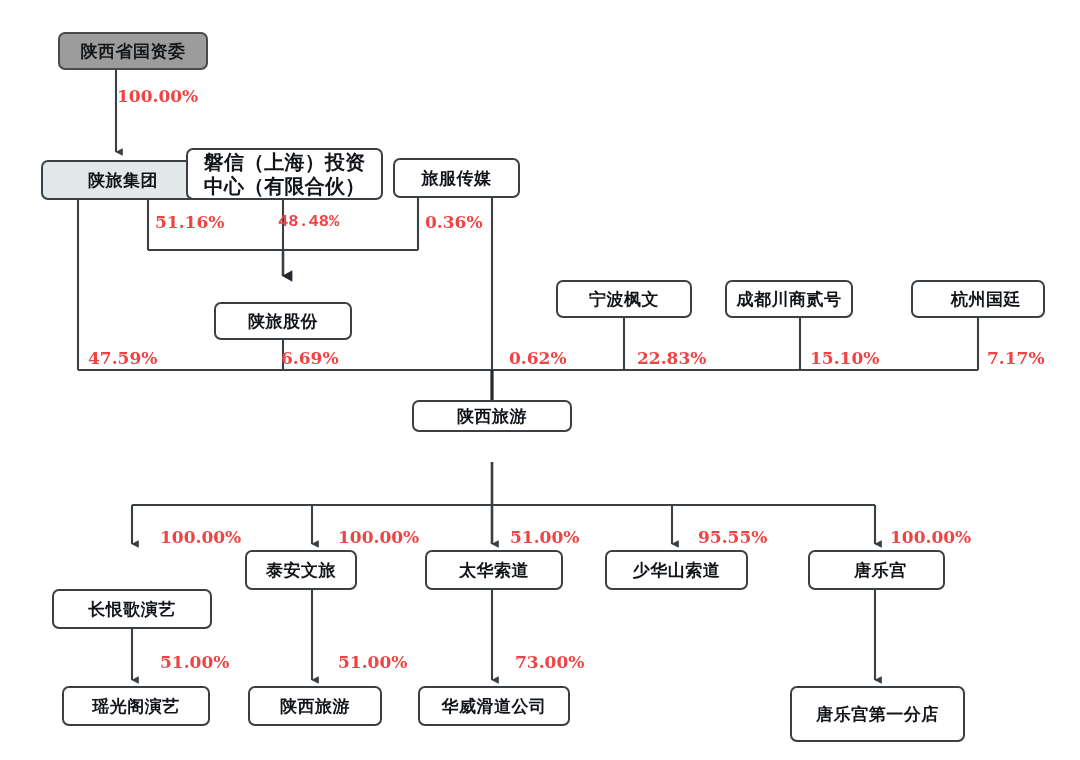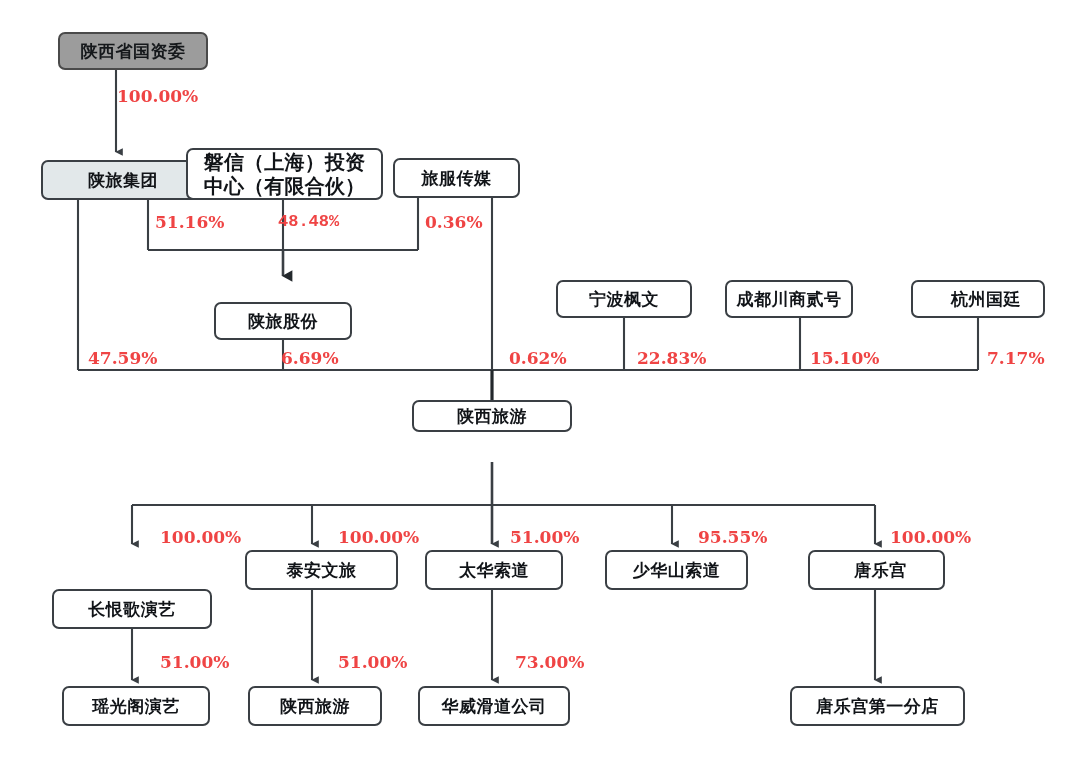--- a/index.html
+++ b/index.html
@@ -119,28 +119,28 @@
       <div class="node root" style="left: 58px; top: 32px; width: 150px; height: 38px;">陕西省国资委</div>
       <div class="node tint" style="left: 41px; top: 160px; width: 164px; height: 40px;">陕旅集团</div>
       <div class="node twoline" style="left: 186px; top: 148px; width: 197px; height: 52px;">磐信（上海）投资<br>中心（有限合伙）</div>
       <div class="node" style="left: 393px; top: 158px; width: 127px; height: 40px;">旅服传媒</div>
       <div class="node" style="left: 214px; top: 282px; width: 138px; height: 38px; margin-top: 20px;">陕旅股份</div>
       <div class="node" style="left: 556px; top: 280px; width: 136px; height: 38px;">宁波枫文</div>
       <div class="node" style="left: 725px; top: 280px; width: 128px; height: 38px;">成都川商贰号</div>
       <div class="node" style="left: 911px; top: 280px; width: 134px; height: 38px; padding-left: 16px;">杭州国廷</div>
       <div class="node" style="left: 412px; top: 400px; width: 160px; height: 32px;">陕西旅游</div>
       <div class="node" style="left: 52px; top: 550px; width: 160px; height: 40px; margin-top: 39px;">长恨歌演艺</div>
-      <div class="node" style="left: 245px; top: 550px; width: 153px; height: 40px;">泰安文旅</div>
+      <div class="node" style="left: 245px; top: 550px; width: 112px; height: 40px;">泰安文旅</div>
       <div class="node" style="left: 425px; top: 550px; width: 138px; height: 40px;">太华索道</div>
       <div class="node" style="left: 605px; top: 550px; width: 143px; height: 40px;">少华山索道</div>
       <div class="node" style="left: 808px; top: 550px; width: 137px; height: 40px; padding-left: 8px;">唐乐宫</div>
       <div class="node" style="left: 62px; top: 686px; width: 148px; height: 40px;">瑶光阁演艺</div>
       <div class="node" style="left: 248px; top: 686px; width: 134px; height: 40px;">陕西旅游</div>
       <div class="node" style="left: 418px; top: 686px; width: 152px; height: 40px;">华威滑道公司</div>
-      <div class="node" style="left: 790px; top: 686px; width: 175px; height: 40px;">唐乐宫第一分店</div>
+      <div class="node" style="left: 790px; top: 686px; width: 175px; height: 56px;">唐乐宫第一分店</div>
     </div>
   <div id="labels-layer">
       <div class="pct" style="left: 117px; top: 86px;">100.00%</div>
       <div class="pct" style="left: 155px; top: 212px;">51.16%</div>
       <div class="pct" style="left: 278px; top: 212px; font-family: Liberation Mono, monospace;">48.48%</div>
       <div class="pct" style="left: 425px; top: 212px;">0.36%</div>
       <div class="pct" style="left: 88px; top: 348px;">47.59%</div>
       <div class="pct" style="left: 281px; top: 348px;">6.69%</div>
       <div class="pct" style="left: 509px; top: 348px;">0.62%</div>
       <div class="pct" style="left: 637px; top: 348px;">22.83%</div>

